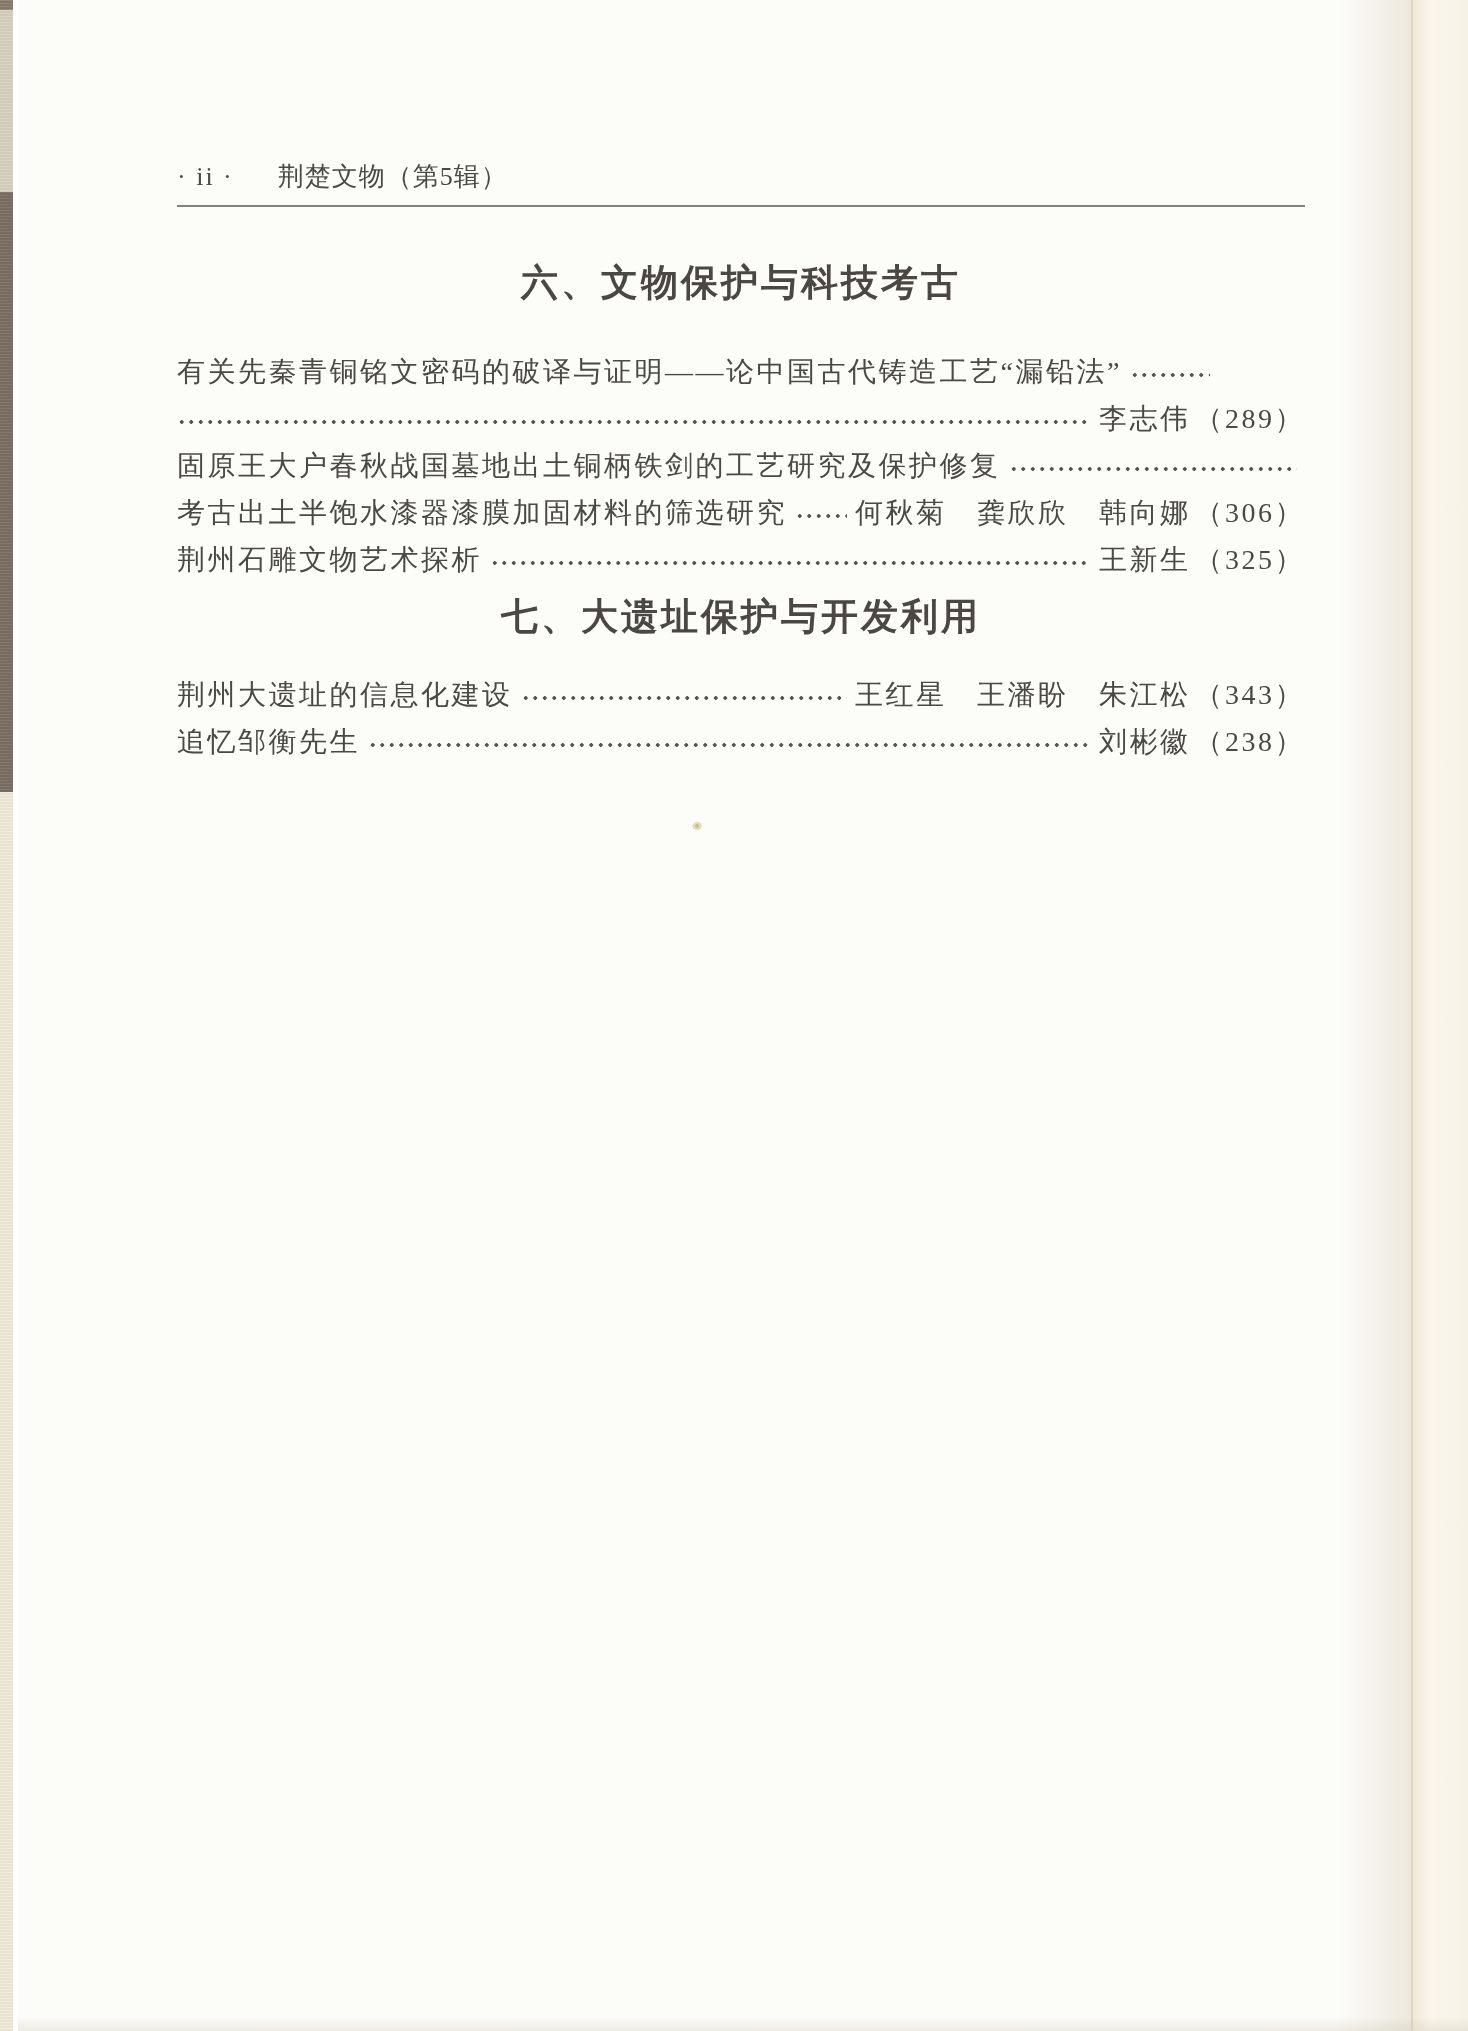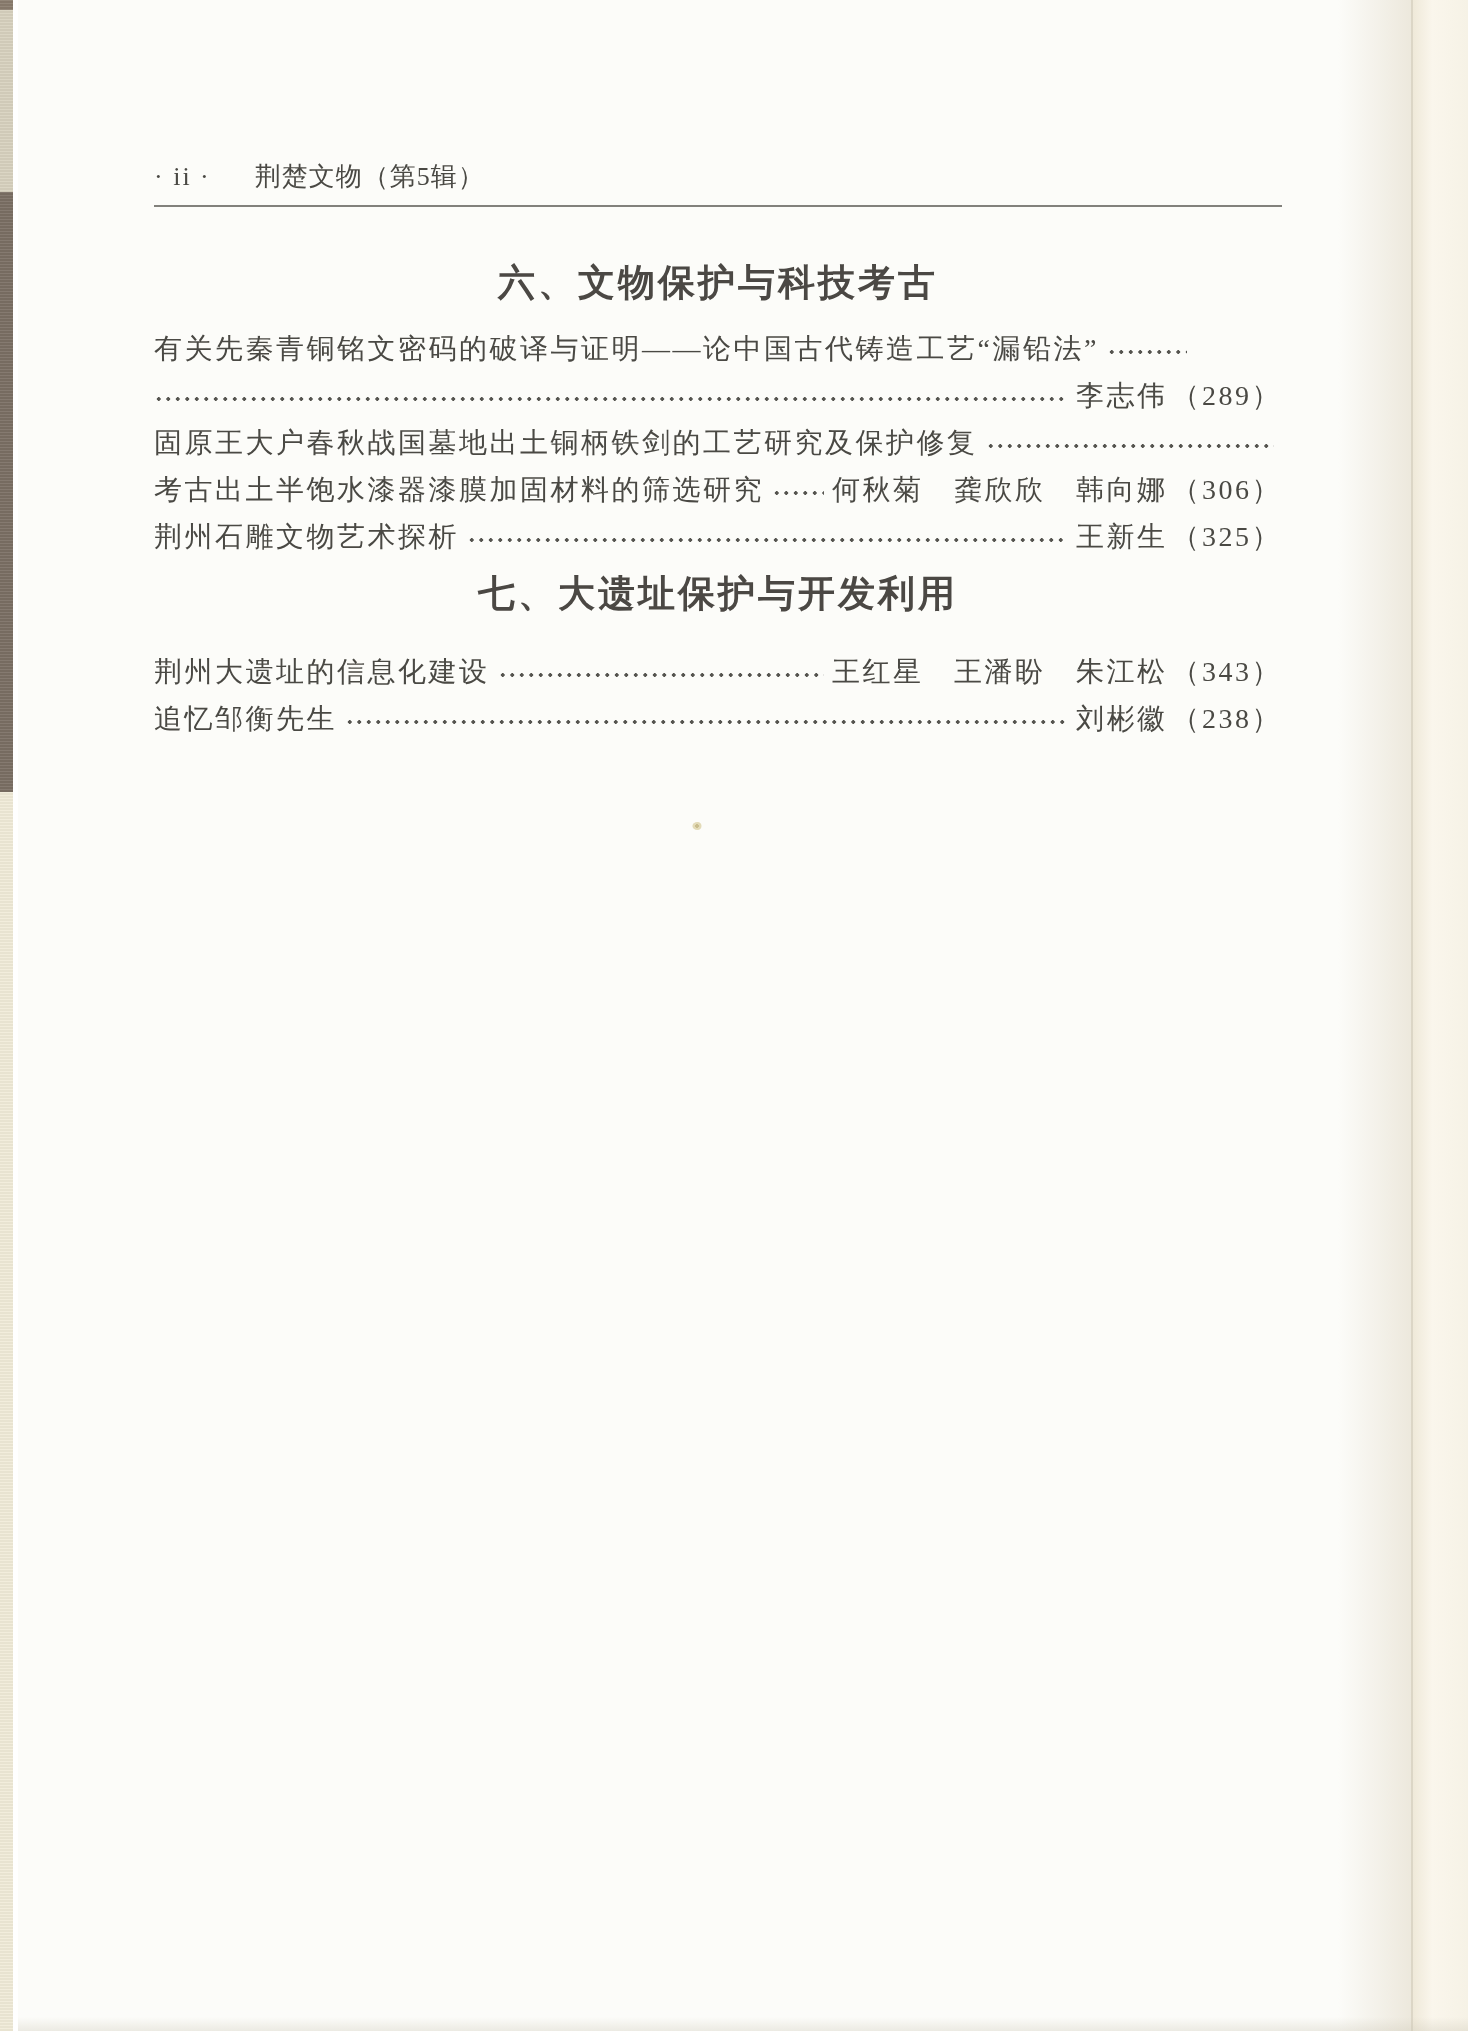--- a/index.html
+++ b/index.html
@@ -24,33 +24,33 @@
     background:linear-gradient(180deg,rgba(210,205,190,0),rgba(205,200,184,.35));}
 
   
   .edge-shadow{position:absolute;top:0;bottom:0;right:55px;width:75px;
     background:linear-gradient(90deg,rgba(236,230,216,0),rgba(231,225,210,.75));}
   .edge-band{position:absolute;top:0;bottom:0;right:0;width:55px;
     border-left:2px solid #dcd6c6;
     background:linear-gradient(90deg,#efe9d9 0%,#faf6ec 35%,#f6f2e6 100%);}
 
   
-  .content{position:absolute;left:136px;width:1128px;top:0;color:var(--body-text,#4a4944);}
+  .content{position:absolute;left:159px;width:1128px;top:0;color:var(--body-text,#4a4944);}
   .running-head{margin-top:162px;display:flex;align-items:baseline;
     font-size:26px;line-height:30px;color:var(--body-text,#4a4944);}
   .running-head .folio{letter-spacing:2px;}
   .running-head .booktitle{margin-left:44px;letter-spacing:1px;}
   .head-rule{margin-top:13px;height:2px;background:var(--rule,#82817c);}
 
   .section-title{
     font-family:"Liberation Sans","DejaVu Sans",sans-serif;font-weight:bold;
     font-size:37px;line-height:40px;text-align:center;letter-spacing:3px;
     color:var(--heading-text,#4b4844);
   }
-  .section-title[data-idx="0"]{margin:56px 0 22px;}
+  .section-title[data-idx="0"]{margin:56px 0 45px;}
   .section-title[data-idx="1"]{margin:14px 0 34px;}
   .section-title[data-idx="2"]{margin:22px 0 24px;}
 
   .toc-line{height:47px;display:flex;align-items:center;
     font-size:28px;line-height:34px;letter-spacing:2.5px;white-space:nowrap;}
   .entry-title{flex:0 0 auto;}
   .leader{align-self:center;height:8px;margin:6px 8px 0 8px;
     background-image:radial-gradient(circle,var(--leader-dots,#55544f) 1.6px,rgba(0,0,0,0) 1.9px);
     background-size:9.5px 8px;background-repeat:repeat-x;background-position:left center;}
   .leader-fill{flex:1 1 auto;}

